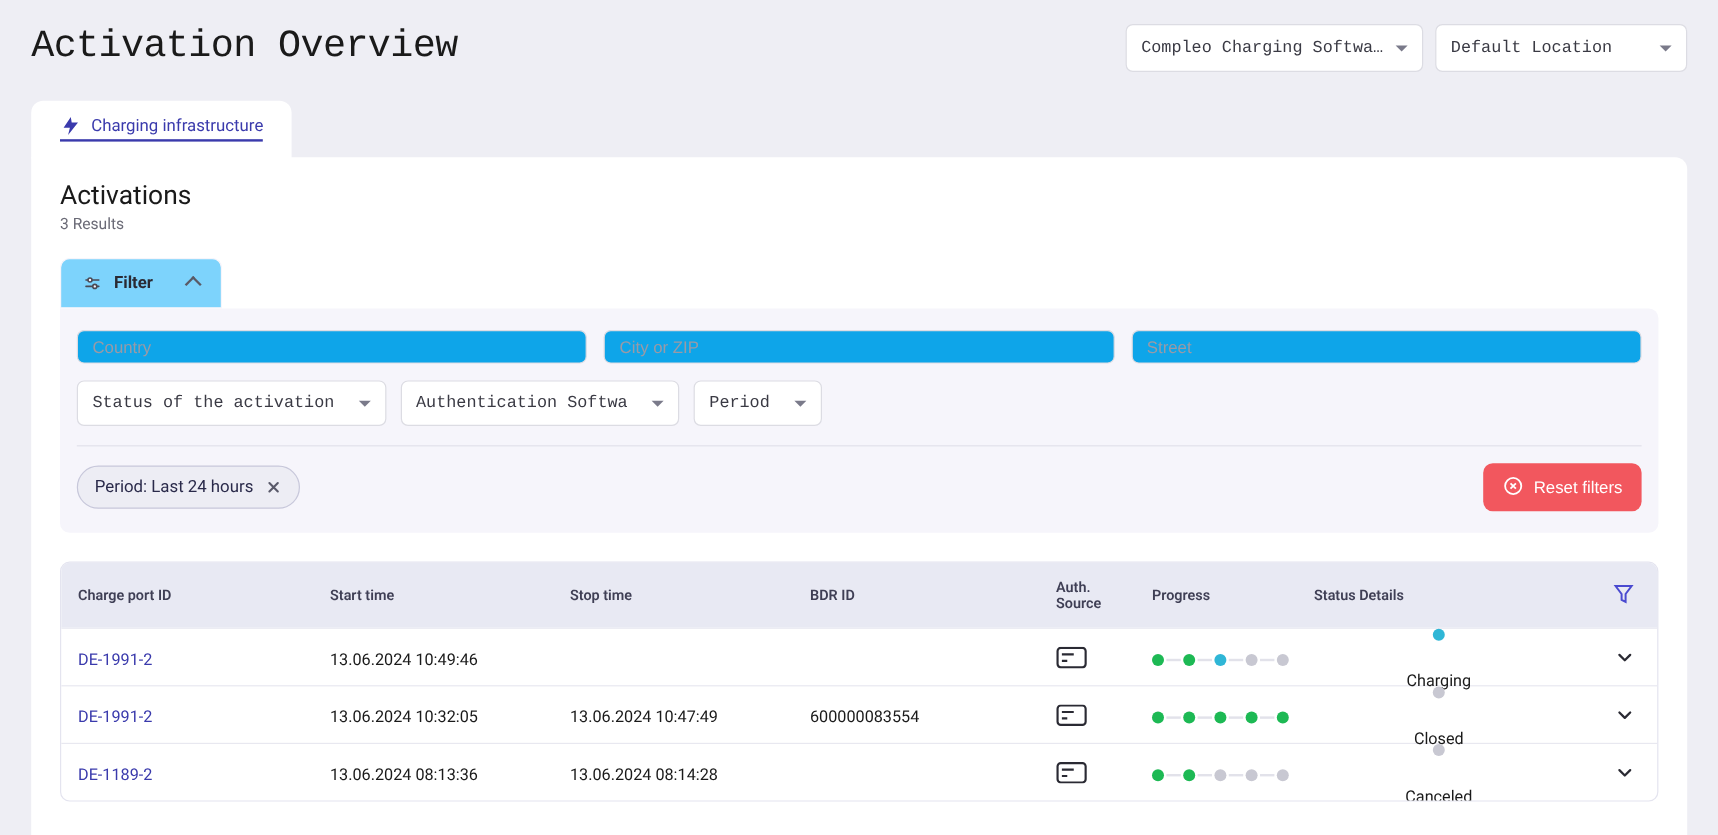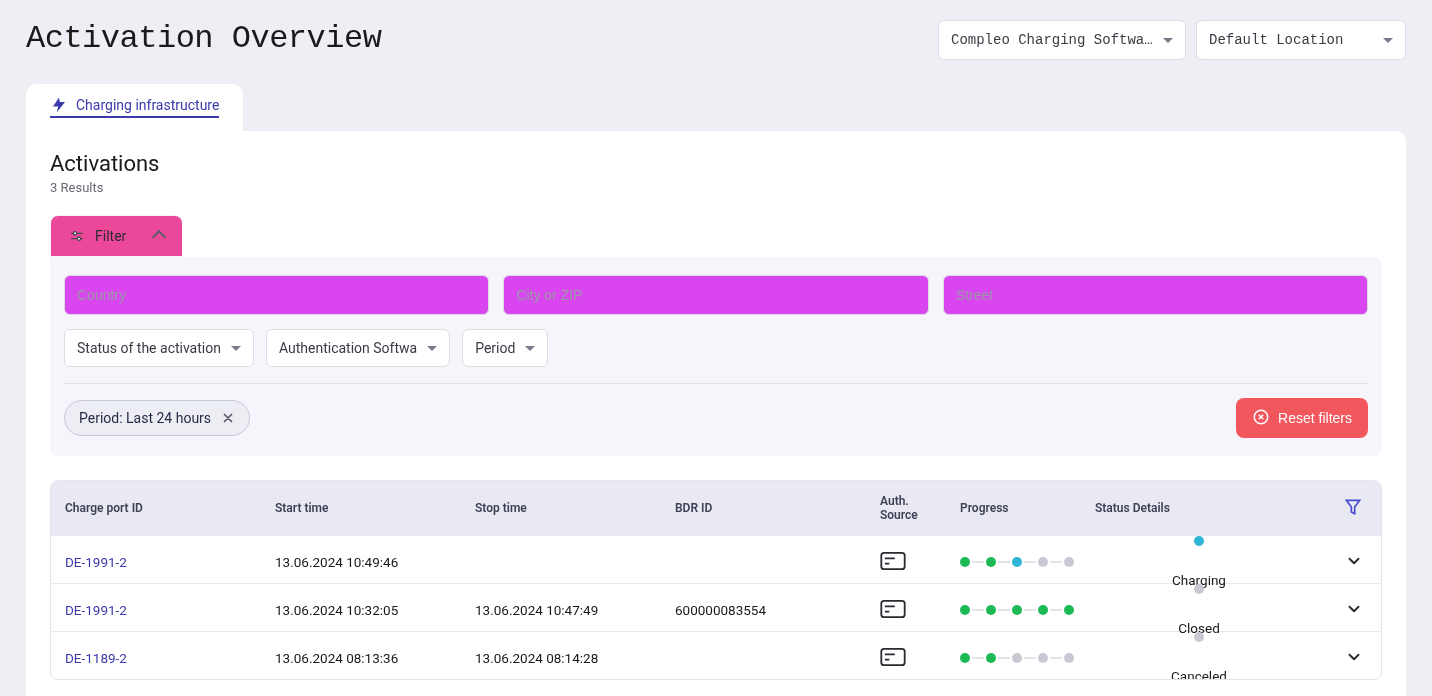--- a/index.html
+++ b/index.html
@@ -99,26 +99,26 @@
   margin-bottom: 4px;
 }
 .result-count {
   font-size: 13px;
   color: #6a6a76;
   margin-bottom: 20px;
 }
 .filter-toggle {
   display: inline-flex;
   gap: 10px;
-  background: #ec4899;
+  background: #7dd3fc;
   border: 1px solid #f6f5fb;
   border-radius: 8px 8px 0 0;
   padding: 12px 18px;
   cursor: pointer;
-  font-weight: 400;
+  font-weight: 700;
   color: #2a2a33;
 }
 .filter-icon {
   width: 16px; height: 16px;
 }
 .chevron-up {
   width: 10px; height: 10px;
   border-left: 2px solid #5a5a66;
   border-top: 2px solid #5a5a66;
   transform: rotate(45deg);
@@ -129,45 +129,46 @@
   background: #f6f5fb;
   border-radius: 0 8px 8px 8px;
   padding: 18px 14px;
 }
 .filter-row {
   display: flex;
   gap: 14px;
 }
 .text-input {
   flex: 1;
-  height: 40px;
+  height: 28px;
   border: 1px solid #dcdce3;
   border-radius: 6px;
   padding: 0 12px;
-  background: #d946ef;
+  background: #0ea5e9;
   font-size: 14px;
   color: #2a2a33;
 }
 .text-input::placeholder { color: #9a9aa6; }
 .filter-chips {
   display: flex;
   gap: 12px;
   margin-top: 14px;
 }
 .chip-select {
   background: #fff;
   border: 1px solid #dcdce3;
   border-radius: 6px;
   height: 38px;
   padding: 0 12px;
   display: flex;
   align-items: center;
-  gap: 10px;
+  gap: 20px;
   cursor: pointer;
   color: #3a3a44;
+  font-family: Liberation Mono, monospace;
 }
 .divider {
   height: 1px;
   background: #e2e2ea;
   margin: 16px 0 14px 0;
 }
 .active-filters-row {
   display: flex;
   justify-content: space-between;
   align-items: center;

